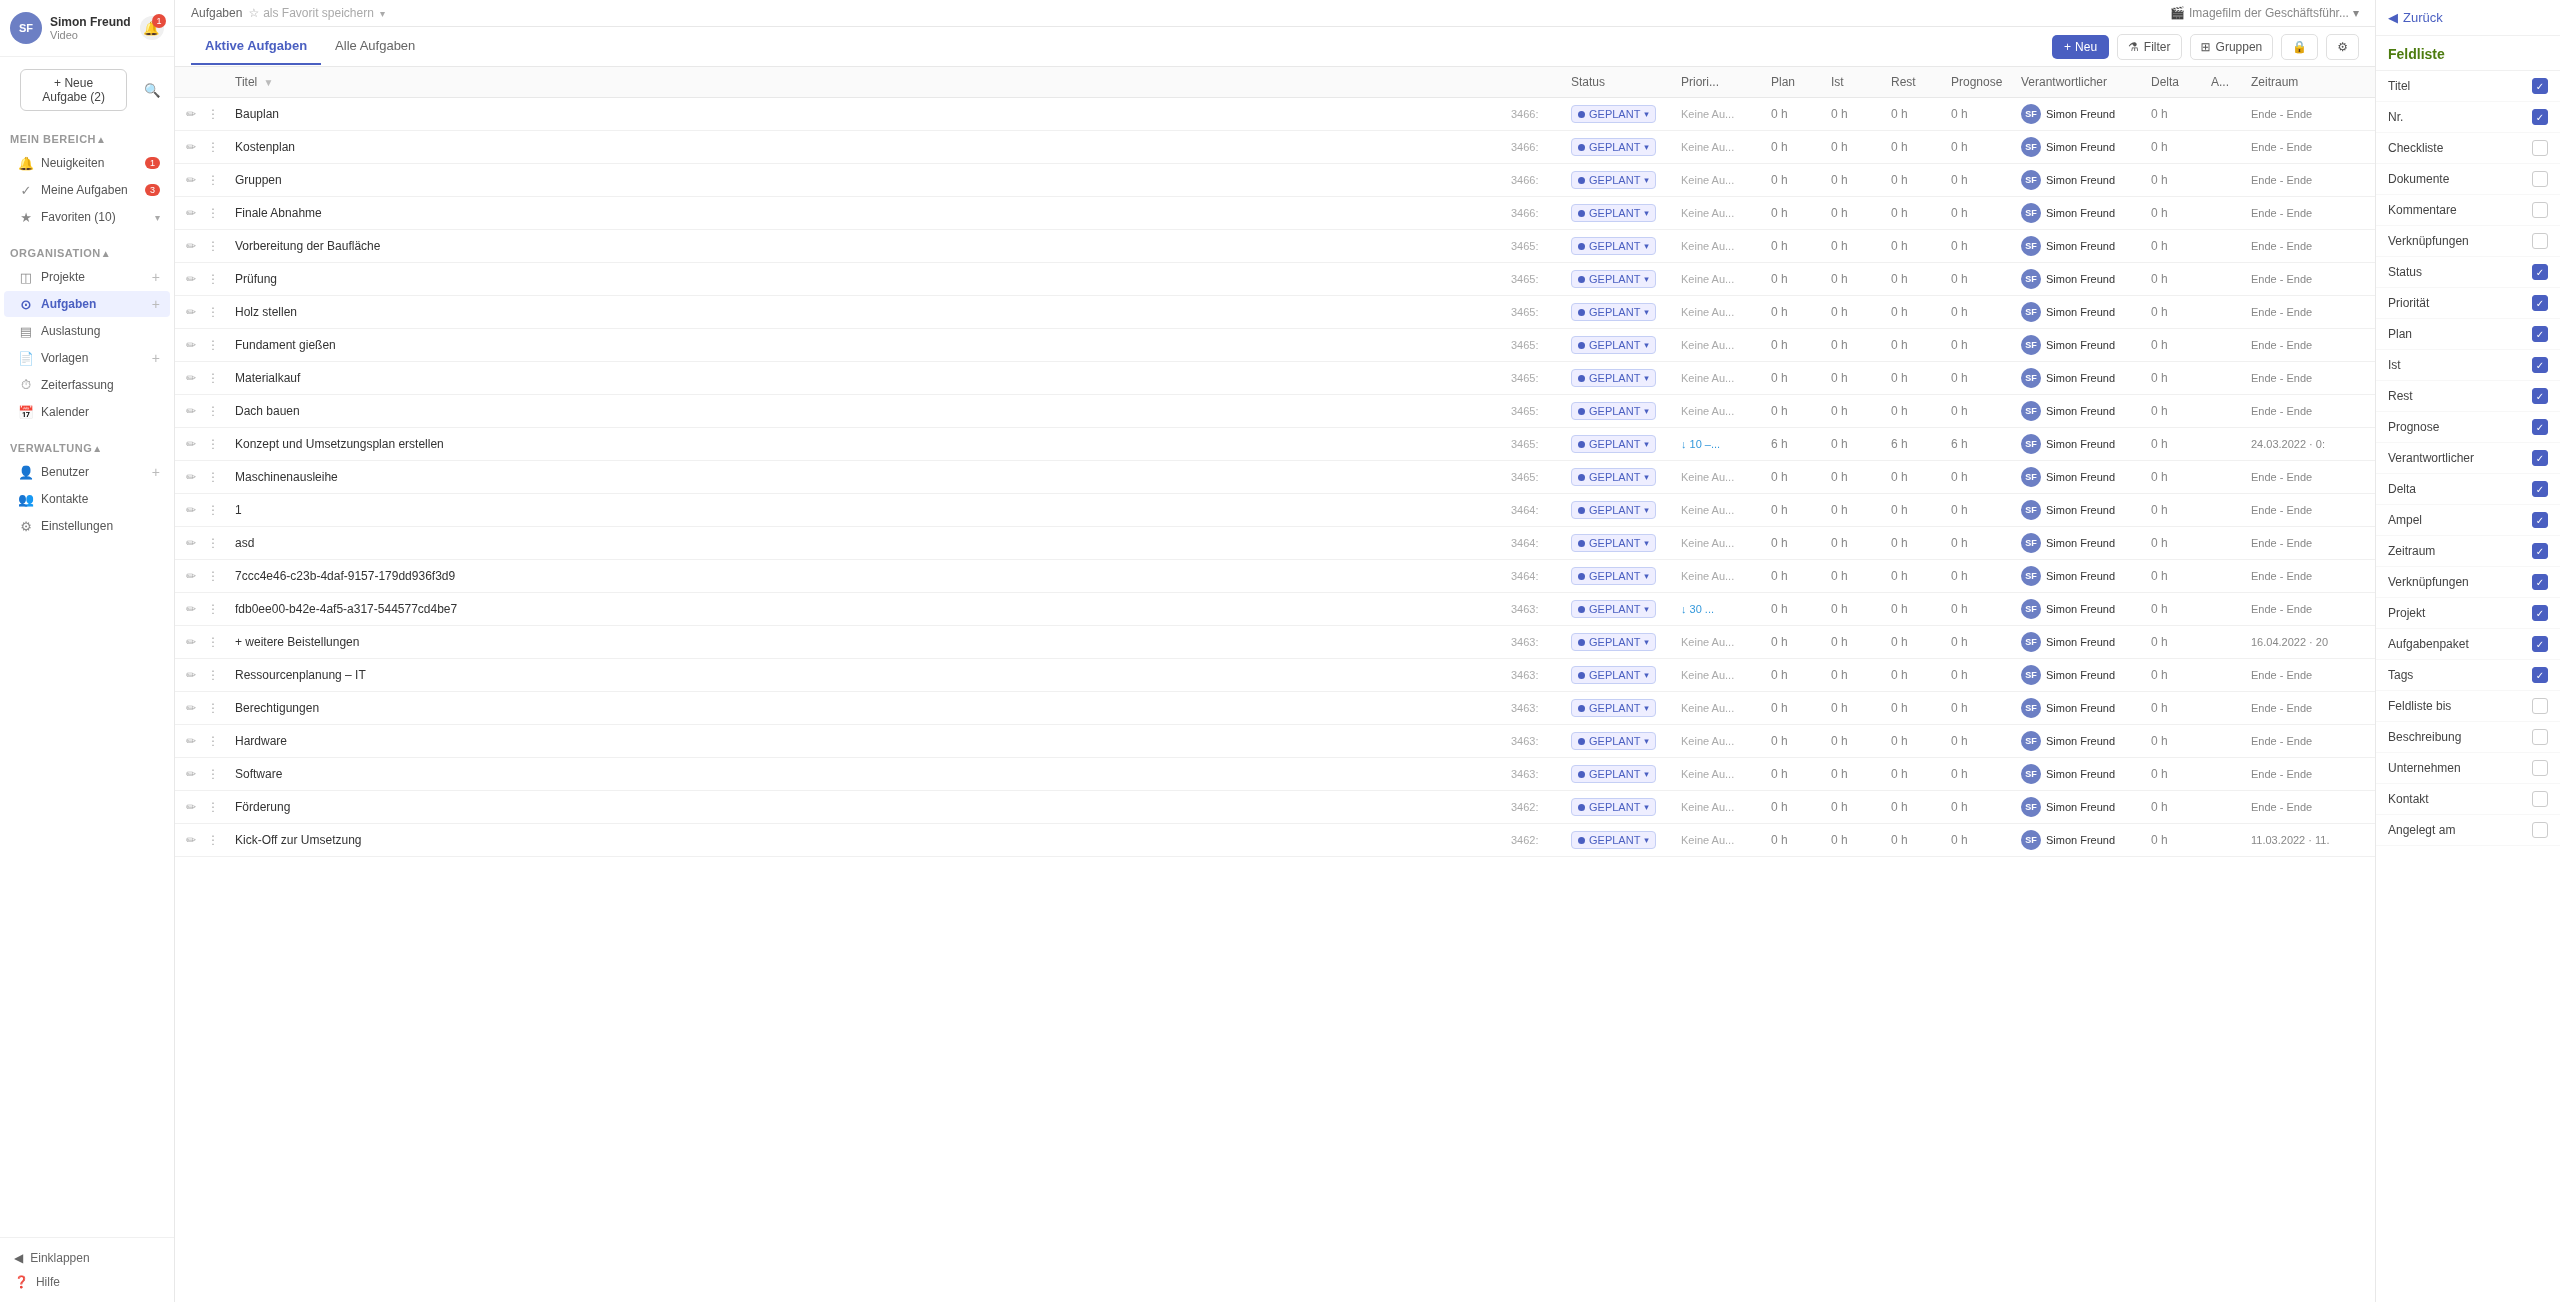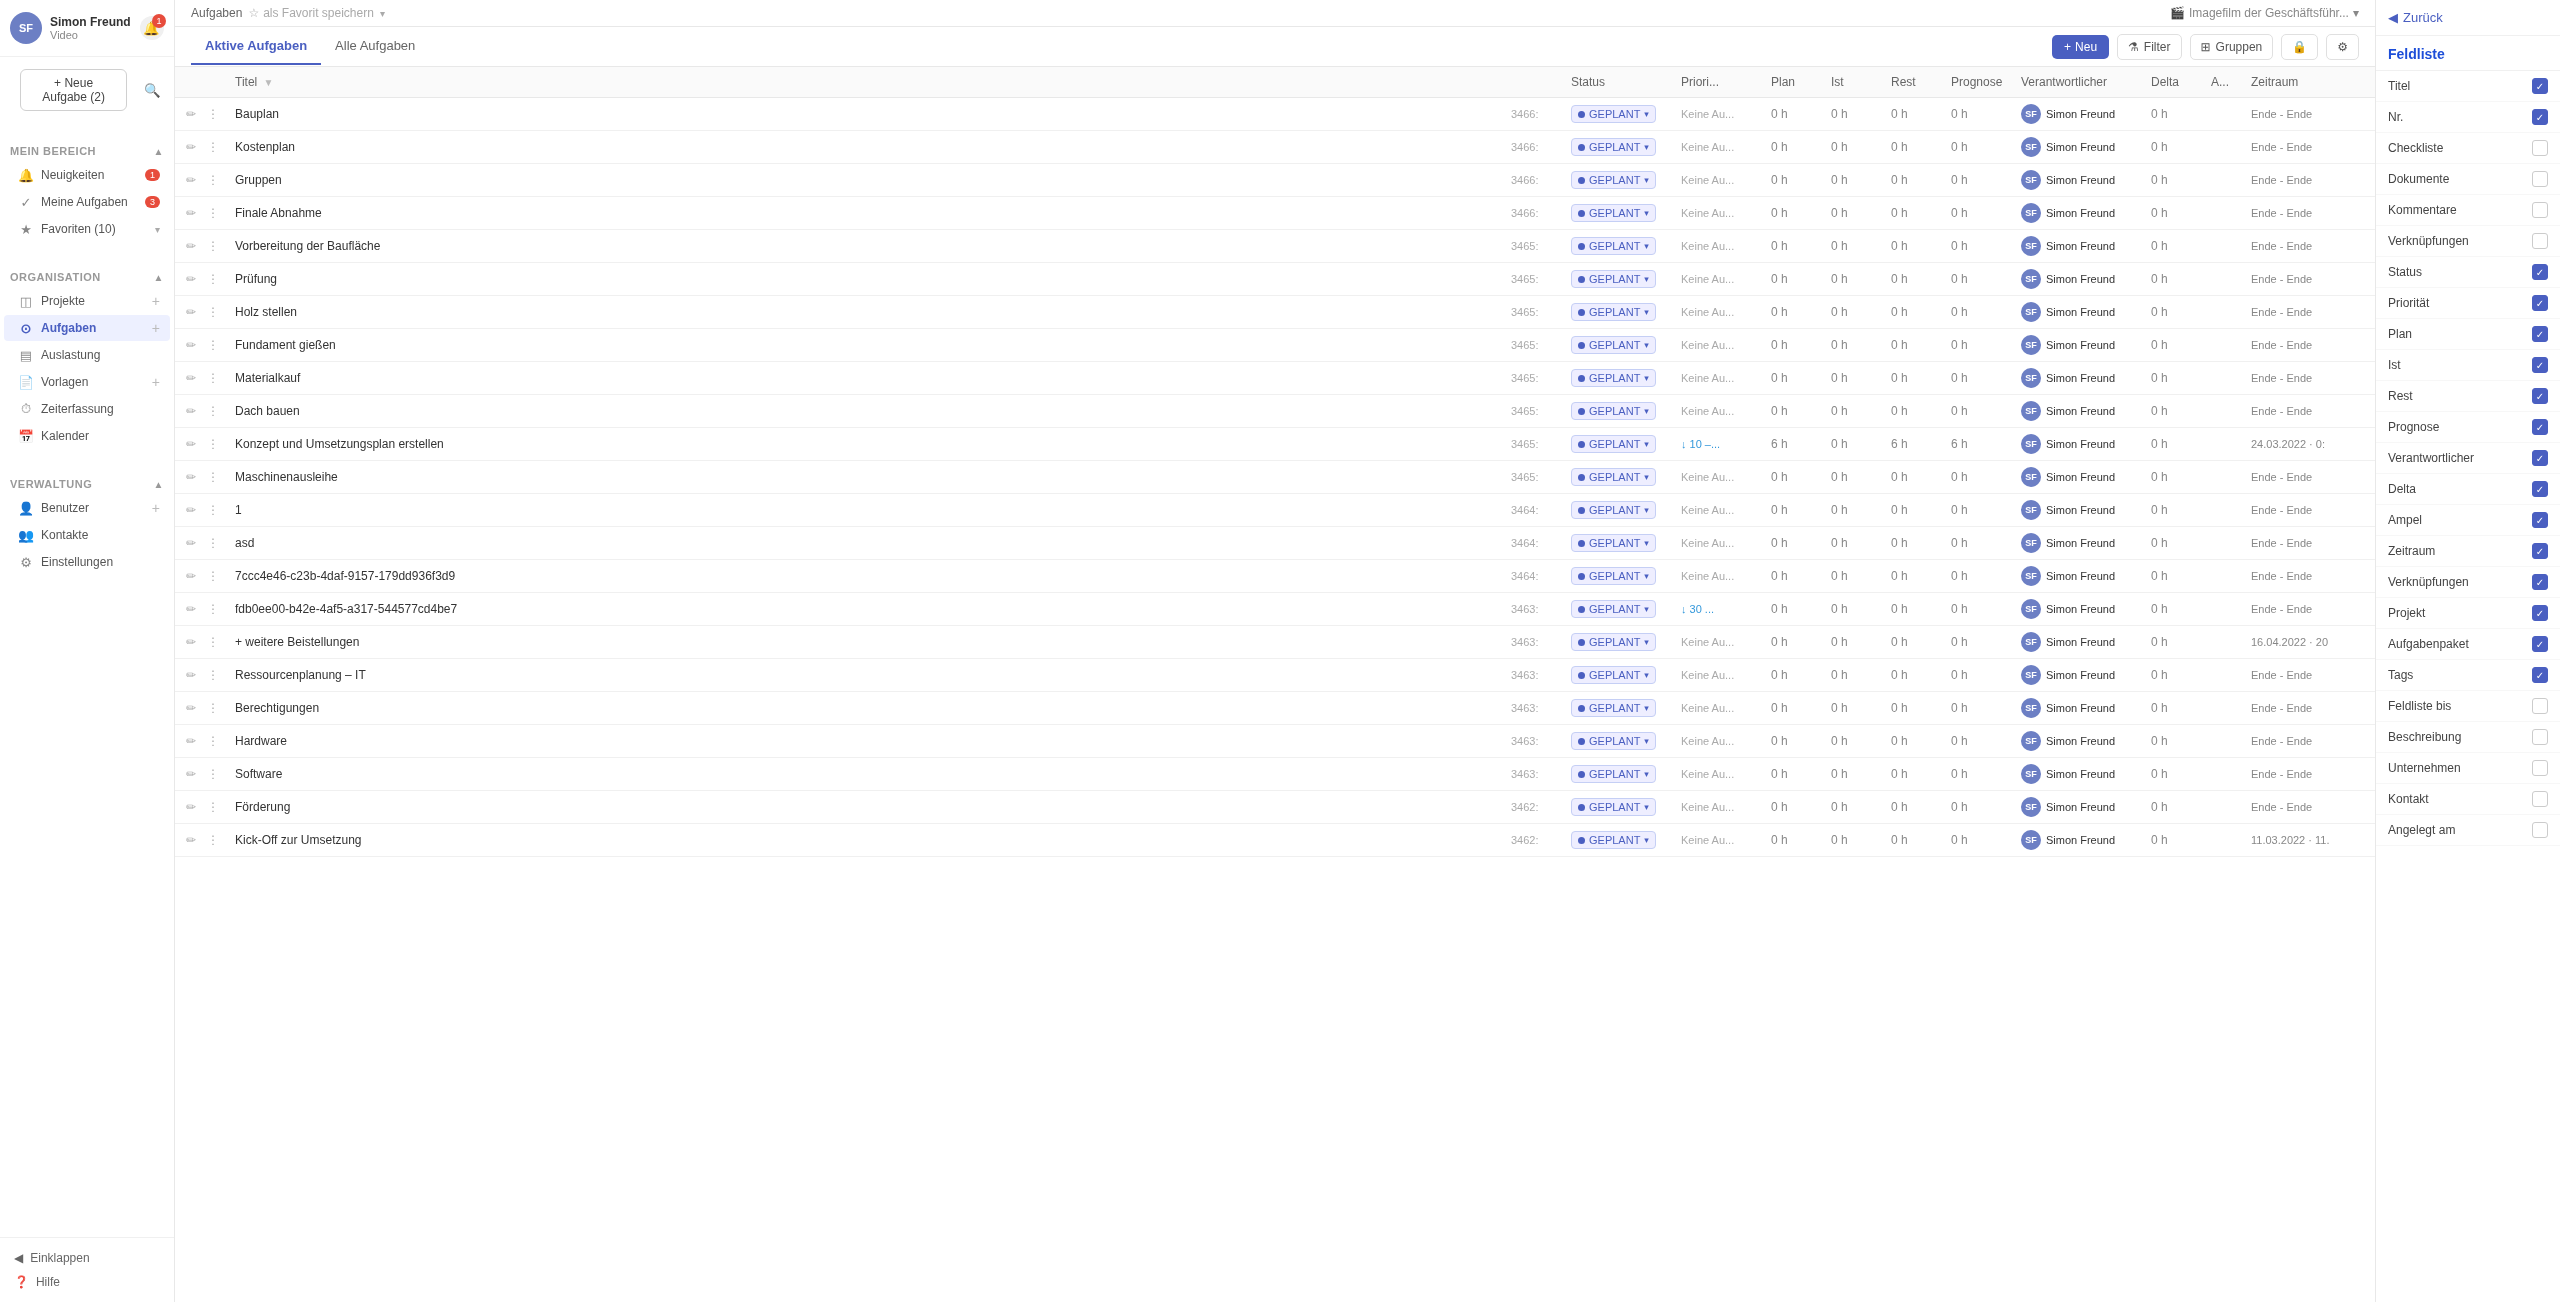--- a/index.html
+++ b/index.html
@@ -14,21 +14,21 @@
     .user-sub { font-size: 11px; color: #888; }
     .notification-btn { width: 24px; height: 24px; border-radius: 50%; background: #f0f0f0; border: none; cursor: pointer; display: flex; align-items: center; justify-content: center; position: relative; }
     .notif-badge { position: absolute; top: -2px; right: -2px; background: #e74c3c; color: #fff; font-size: 9px; border-radius: 50%; width: 14px; height: 14px; display: flex; align-items: center; justify-content: center; }
 
     .new-task-btn { margin: 8px 10px; background: #fff; border: 1px solid #d0d0d0; border-radius: 6px; padding: 6px 10px; font-size: 12px; cursor: pointer; display: flex; align-items: center; gap: 6px; color: #444; }
     .search-btn { width: 28px; height: 28px; border: none; background: none; cursor: pointer; color: #888; }
 
     .sidebar-actions { display: flex; align-items: center; padding: 4px 10px; gap: 4px; }
 
     .sidebar-section { padding: 6px 0; }
-    .sidebar-section-header { display: flex; align-items: center; justify-content: space-between; padding: 4px 10px; color: #999; font-size: 11px; font-weight: 600; text-transform: uppercase; letter-spacing: 0.5px; cursor: pointer; margin-top: 12px; }
+    .sidebar-section-header { display: flex; align-items: center; padding: 4px 10px; color: #999; font-size: 11px; font-weight: 600; text-transform: uppercase; letter-spacing: 0.5px; cursor: pointer; }
     .sidebar-section-header .arrow { font-size: 10px; }
     .sidebar-item { display: flex; align-items: center; padding: 5px 10px 5px 14px; gap: 7px; cursor: pointer; border-radius: 4px; margin: 1px 4px; color: #555; font-size: 12px; }
     .sidebar-item.active { background: #edf0ff; color: #4a5fc1; font-weight: 600; }
     .sidebar-item .item-icon { width: 16px; height: 16px; display: flex; align-items: center; justify-content: center; font-size: 13px; color: #888; flex-shrink: 0; }
     .sidebar-item.active .item-icon { color: #4a5fc1; }
     .sidebar-badge { background: #e74c3c; color: #fff; font-size: 9px; border-radius: 8px; padding: 1px 5px; margin-left: auto; }
     .plus-btn { margin-left: auto; color: #bbb; font-size: 14px; background: none; border: none; cursor: pointer; }
 
     .sidebar-bottom { margin-top: auto; border-top: 1px solid #f0f0f0; padding: 8px 0; }
     .sidebar-footer-item { display: flex; align-items: center; padding: 5px 10px 5px 14px; gap: 7px; cursor: pointer; font-size: 12px; color: #666; }
@@ -65,21 +65,21 @@
     .person-avatar { width: 20px; height: 20px; border-radius: 50%; background: #6c7fc4; display: flex; align-items: center; justify-content: center; color: #fff; font-size: 9px; font-weight: 600; }
     .ampel-dot { width: 10px; height: 10px; border-radius: 50%; background: #ddd; }
     .ampel-dot.green { background: #2ecc71; }
     .ampel-dot.red { background: #e74c3c; }
     .timerange-cell { color: #888; font-size: 11px; margin-left: 40px; }
     .nr-cell { color: #aaa; font-size: 11px; }
 
     
     .right-panel { width: 185px; background: #fff; border-left: 1px solid #e8e8e8; overflow-y: auto; flex-shrink: 0; }
     .back-btn { display: flex; align-items: center; gap: 5px; padding: 10px 12px; font-size: 13px; color: #4a5fc1; cursor: pointer; border-bottom: 1px solid #f0f0f0; }
-    .panel-title { font-size: 14px; font-weight: 600; color: #1d4ed8; padding: 10px 12px 8px; border-bottom: 1px solid #f0f0f0; }
+    .panel-title { font-size: 14px; font-weight: 600; color: #4d7c0f; padding: 10px 12px 8px; border-bottom: 1px solid #f0f0f0; }
     .field-item { display: flex; align-items: center; justify-content: space-between; padding: 7px 12px; border-bottom: 1px solid #f7f7f7; }
     .field-label { font-size: 12px; color: #444; }
     .checkbox { width: 16px; height: 16px; border: 1.5px solid #ccc; border-radius: 3px; display: flex; align-items: center; justify-content: center; cursor: pointer; flex-shrink: 0; }
     .checkbox.checked { background: #4a5fc1; border-color: #4a5fc1; }
     .checkbox.checked::after { content: '✓'; color: #fff; font-size: 10px; }
 
     .title-sort { cursor: pointer; color: #666; }
     .col-filter { font-size: 10px; color: #bbb; margin-left: 3px; }
   </style>
 </head>

